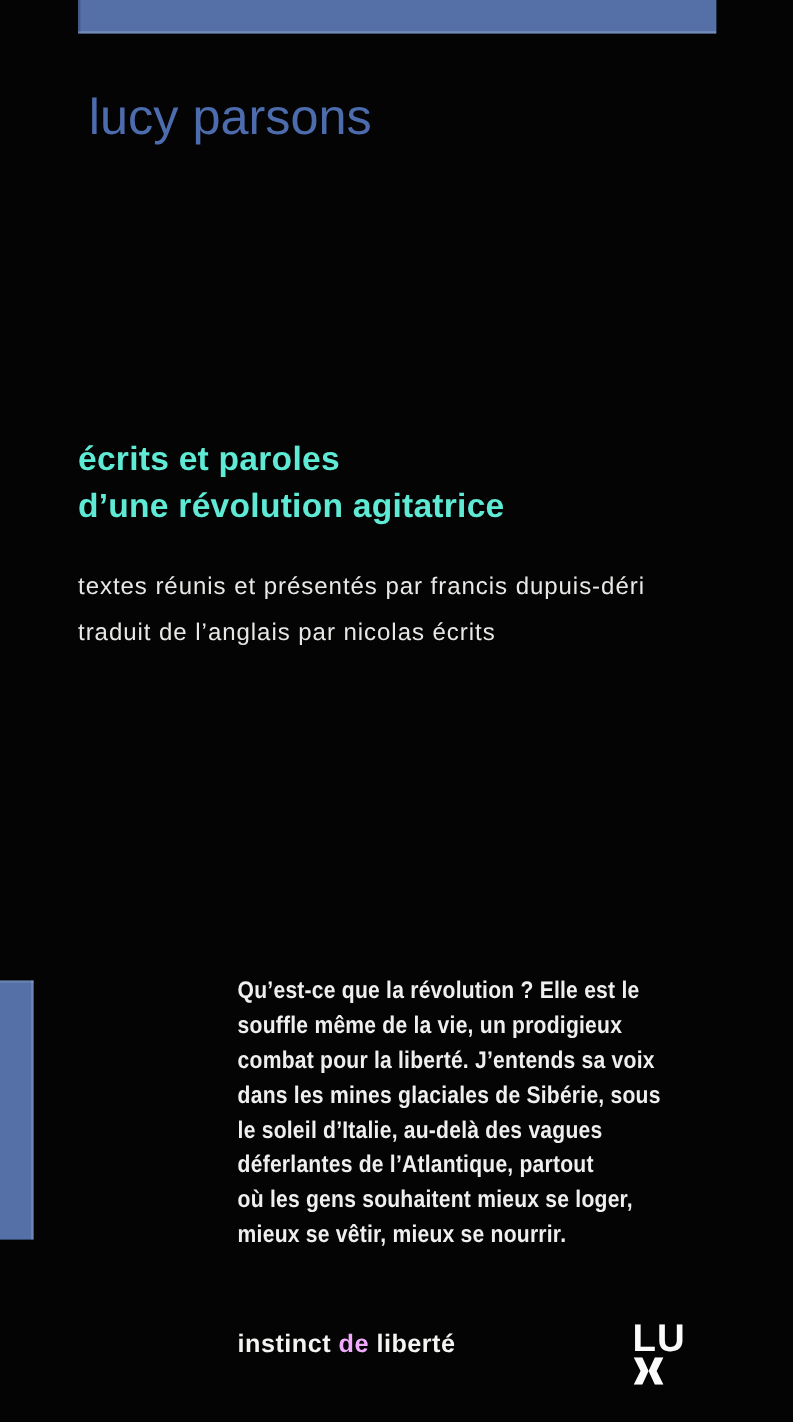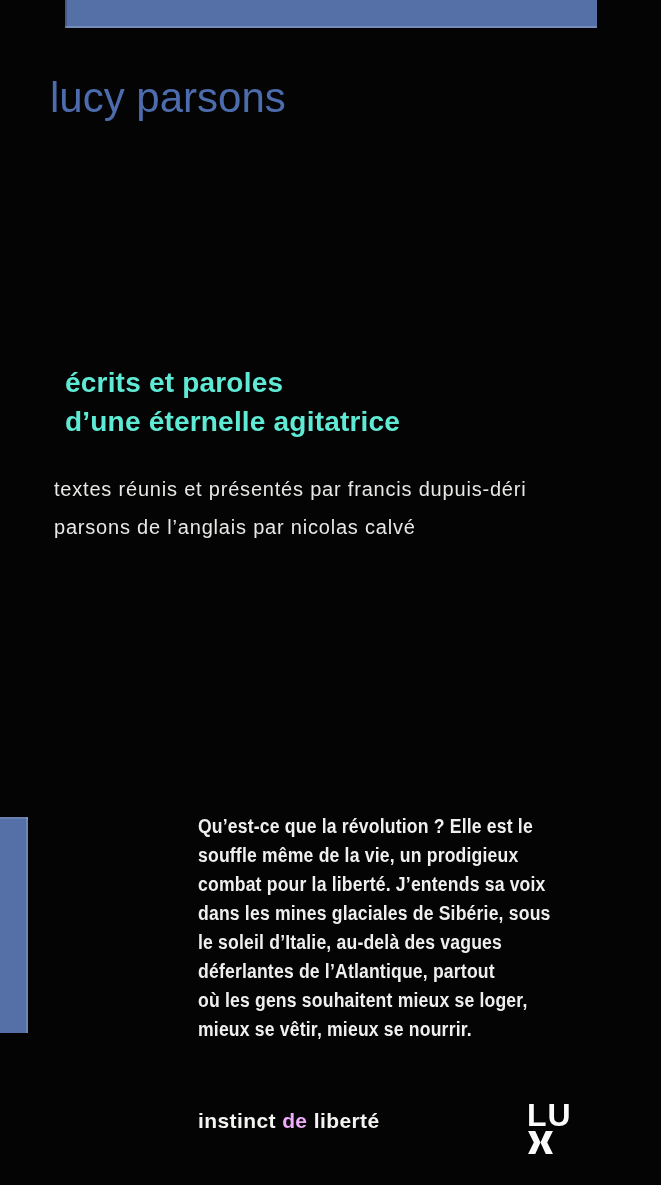--- a/index.html
+++ b/index.html
@@ -23,21 +23,21 @@
     top: 0;
     width: 532px;
     height: 28px;
     background: #5470a7;
     box-shadow: inset 0 -2px 0 rgba(255,255,255,0.20), inset 2px 0 0 rgba(0,0,0,0.18);
   }
 
   
   .author {
     position: absolute;
-    left: 50px;
+    left: 74px;
     top: 74px;
     font-size: 42px;
     line-height: 48px;
     font-weight: 400;
     color: #4d6cad;
     letter-spacing: 0px;
     white-space: nowrap;
   }
 
   
@@ -66,21 +66,21 @@
     line-height: 39px;
     font-weight: 700;
     color: #5eead4;
     letter-spacing: 0.2px;
     white-space: nowrap;
   }
 
   
   .credits {
     position: absolute;
-    left: 54px;
+    left: 65px;
     top: 470px;
     font-size: 20px;
     line-height: 38px;
     font-weight: 400;
     color: #e8e8e6;
     letter-spacing: 0.8px;
     white-space: nowrap;
   }
 
   
@@ -153,26 +153,26 @@
 
 <div class="cover">
 
   <div class="top-bar"></div>
 
   <div class="author">lucy parsons</div>
 
 
   <div class="subtitle">
     <div>écrits et paroles</div>
-    <div>d’une éternelle agitatrice</div>
+    <div>d’une révolution agitatrice</div>
   </div>
 
   <div class="credits">
     <div>textes réunis et présentés par francis dupuis-déri</div>
-    <div>parsons de l’anglais par nicolas calvé</div>
+    <div>traduit de l’anglais par nicolas écrits</div>
   </div>
 
   <div class="left-bar"></div>
 
   <div class="quote">Qu’est-ce que la révolution ? Elle est le
 souffle même de la vie, un prodigieux
 combat pour la liberté. J’entends sa voix
 dans les mines glaciales de Sibérie, sous
 le soleil d’Italie, au-delà des vagues
 déferlantes de l’Atlantique, partout

